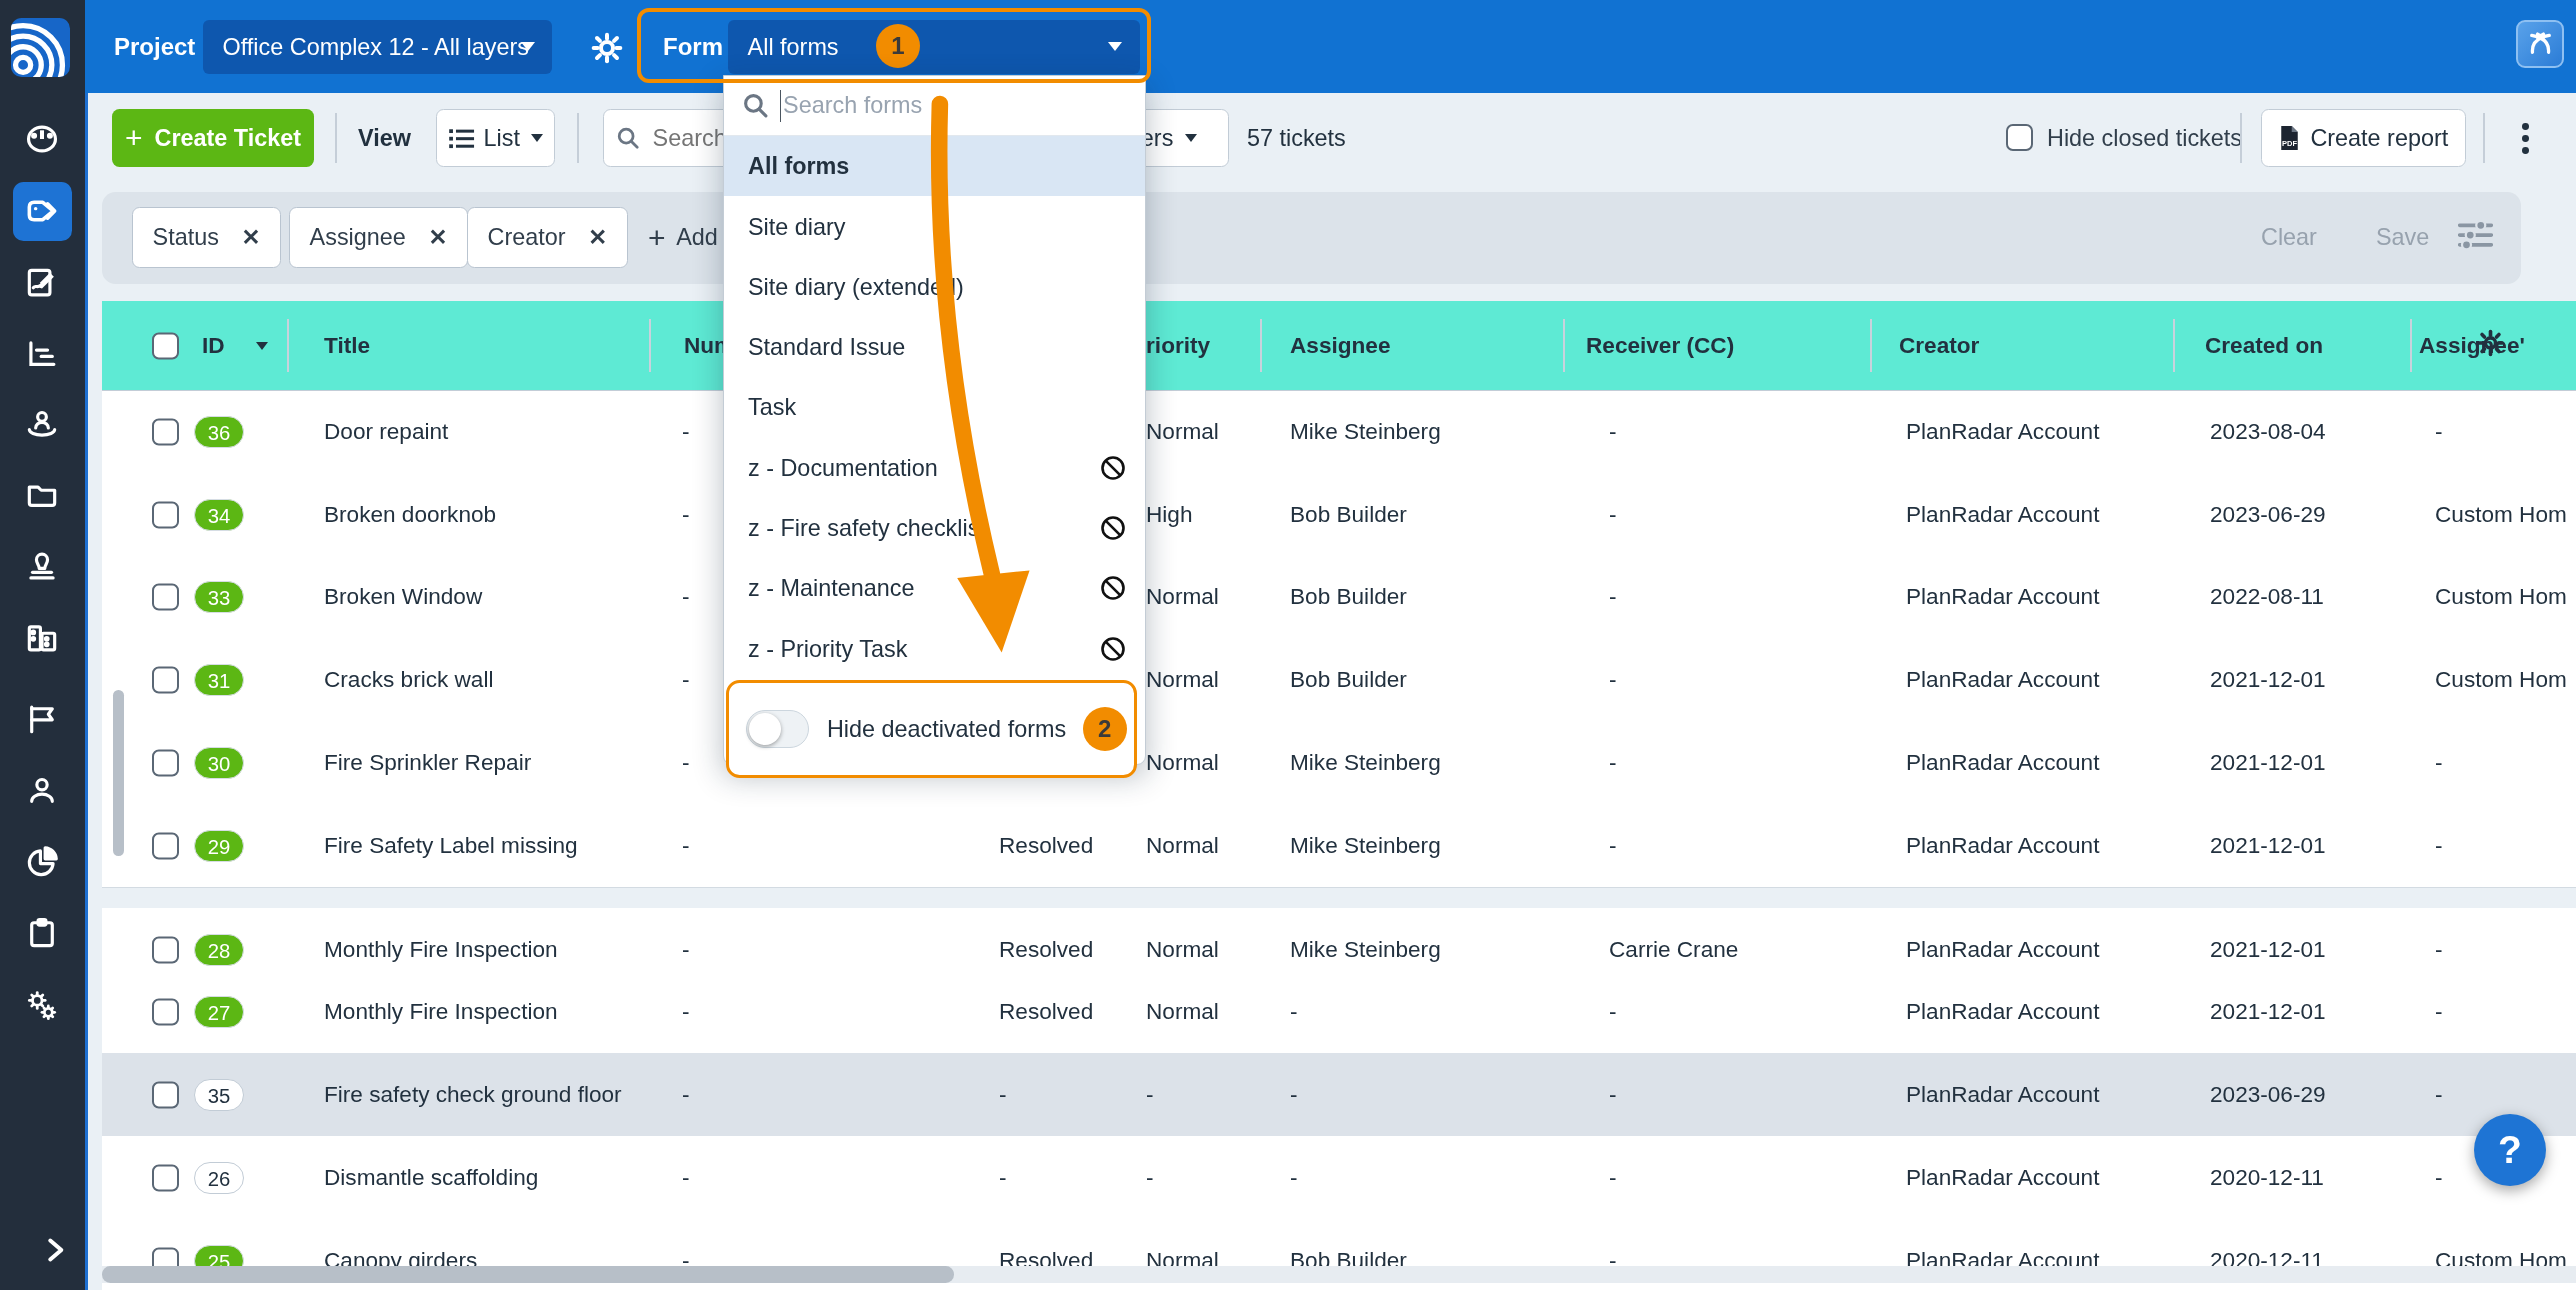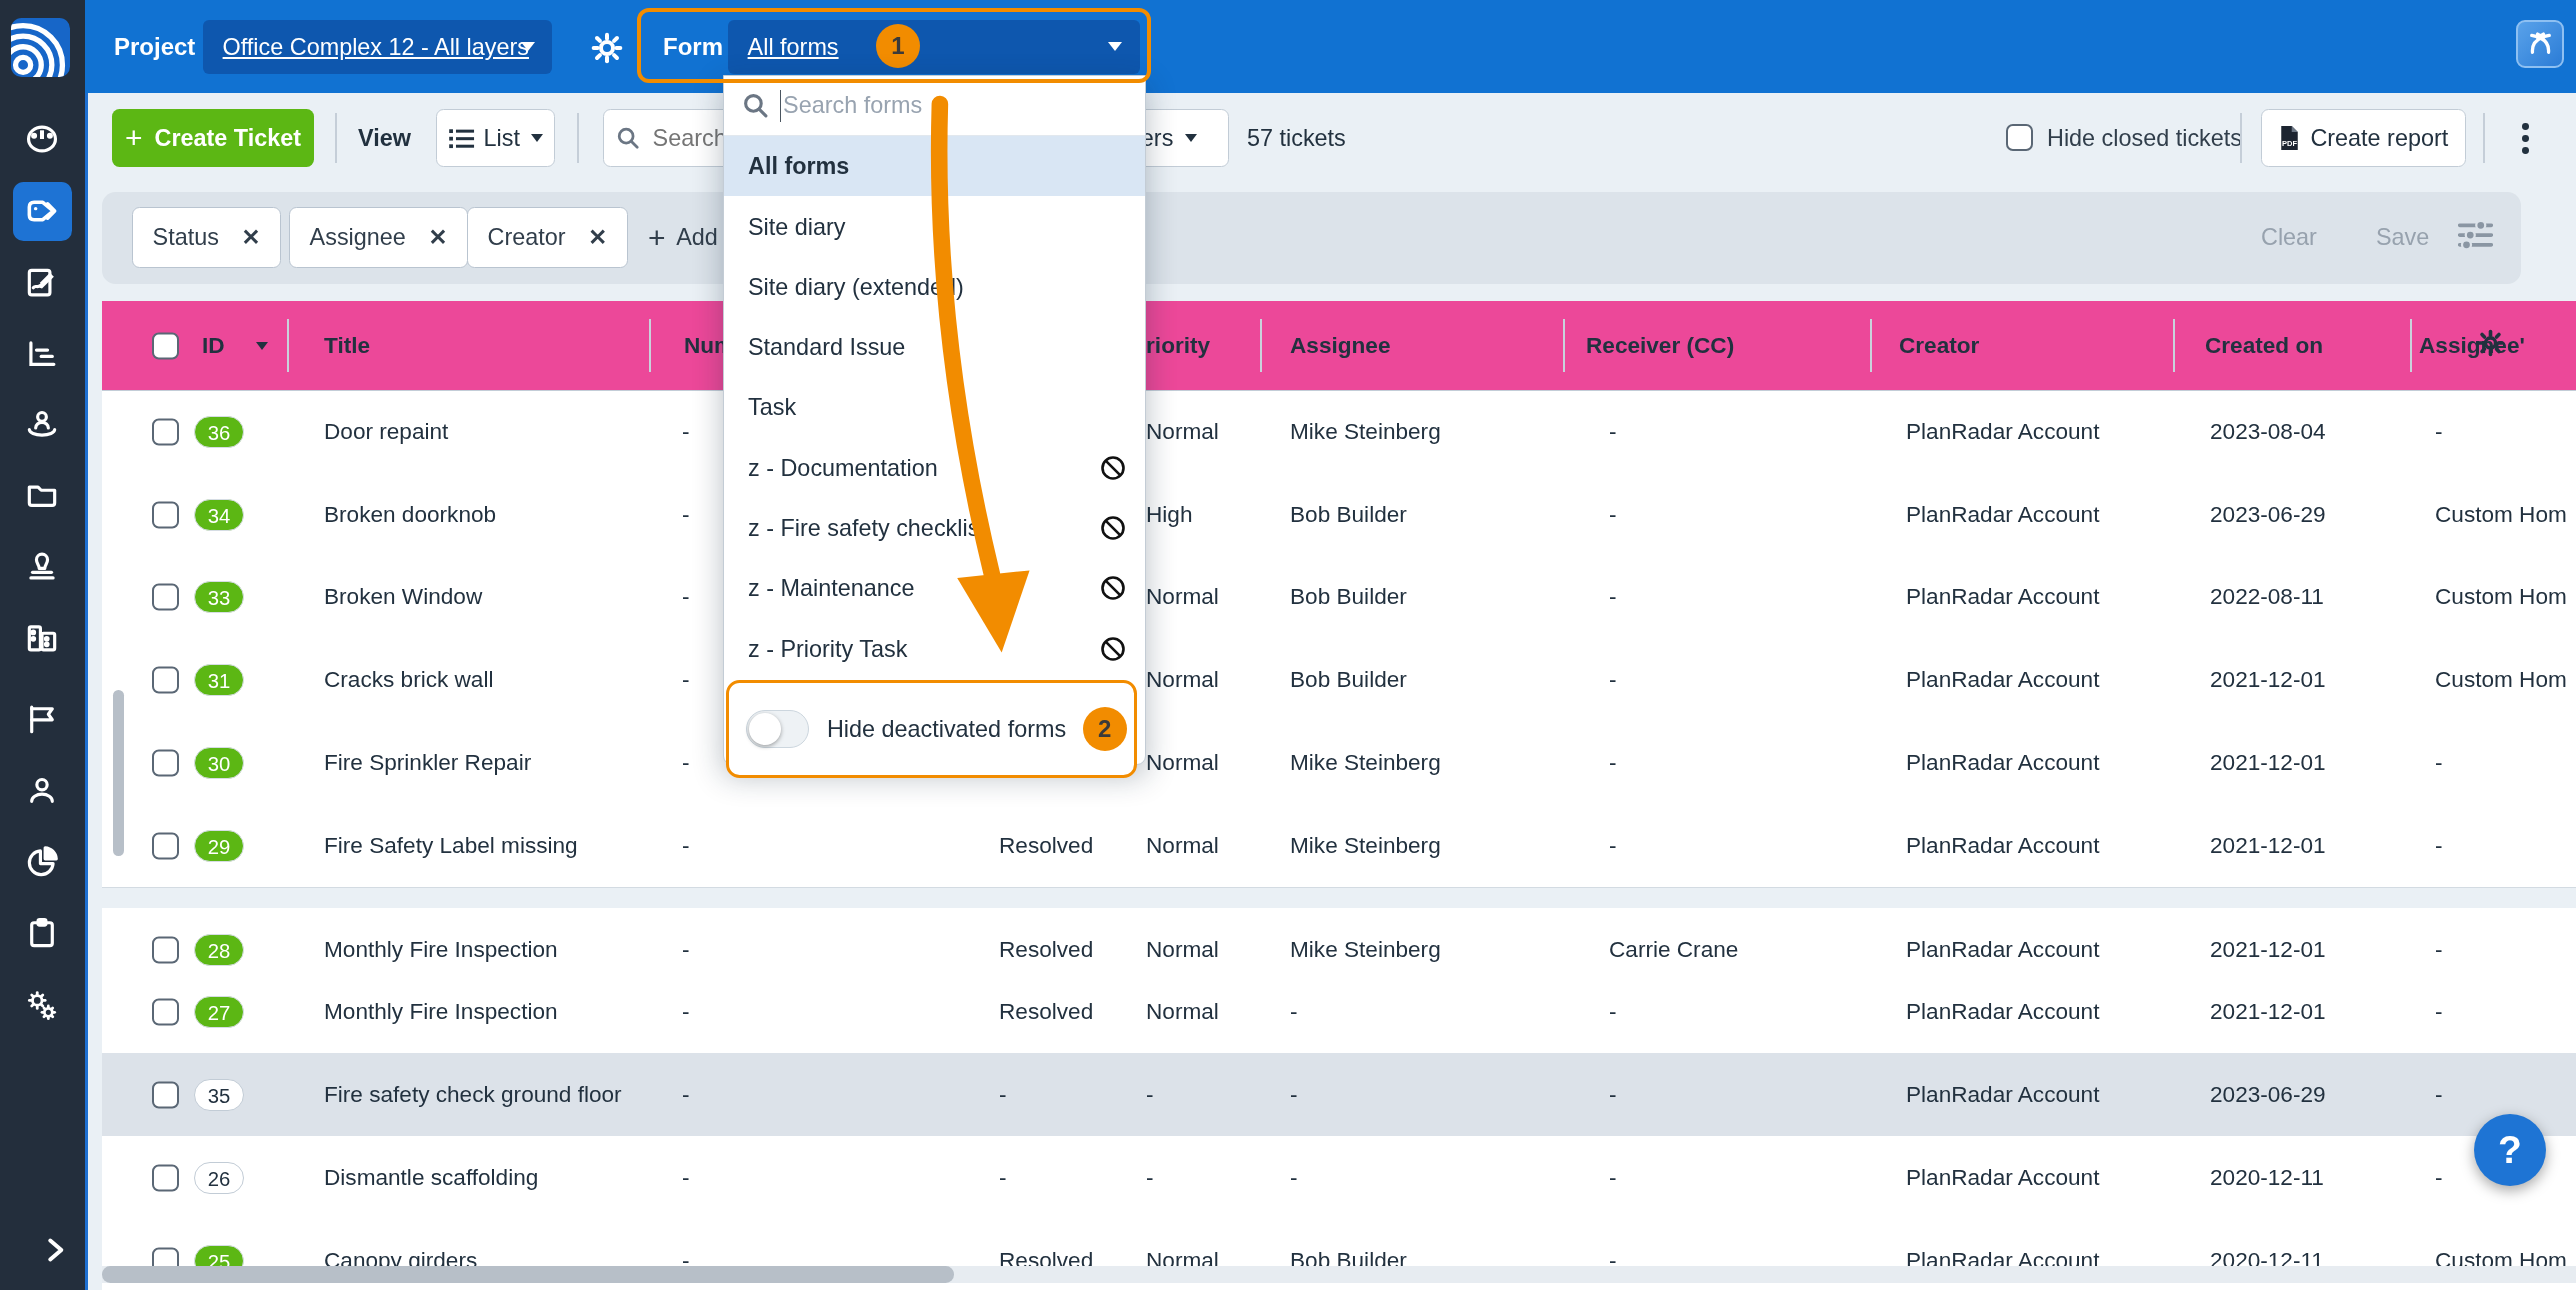--- a/index.html
+++ b/index.html
@@ -10,21 +10,21 @@
   
   .sidebar{position:absolute;left:0;top:0;width:85px;height:1290px;background:#232e3c;border-right:3.8px solid #1e6fd0;z-index:10;}
   .logo{position:absolute;left:10.6px;top:18px;width:59px;height:59px;border-radius:10.6px;background:#1766c8;overflow:hidden;}
   .nav{position:absolute;left:23.4px;width:38px;height:38px;}
   .nav svg{width:38px;height:38px;}
   .nav-active-bg{position:absolute;left:13px;top:182px;width:59px;height:59px;border-radius:10.6px;background:#1e73d4;}
   
   .topbar{position:absolute;left:85px;top:0;width:2491px;height:93px;background:#1172d2;z-index:20;}
   .tb-label{position:absolute;top:0;height:93px;line-height:93px;color:#fff;font-weight:bold;font-size:24px;}
   .tb-select{position:absolute;top:19.6px;height:54px;background:#0e57ae;border-radius:6px;color:#fff;font-size:23.4px;line-height:54px;}
-  .tb-select .txt{margin-left:19.6px;text-decoration:underline;}
+  .tb-select .txt{margin-left:19.6px;}
   .caret-down{display:inline-block;width:0;height:0;border-left:7.5px solid transparent;border-right:7.5px solid transparent;border-top:9px solid #fff;vertical-align:middle;}
   .caret-dark{border-top-color:#22313f;border-left-width:6.8px;border-right-width:6.8px;border-top-width:8.3px;}
   .orange-box{position:absolute;left:637px;top:7.5px;width:514px;height:75px;border:4.5px solid #f28c00;border-radius:12px;box-sizing:border-box;z-index:35;pointer-events:none;}
   .badge{display:flex;align-items:center;justify-content:center;width:44px;height:44px;border-radius:50%;background:#f28c00;color:#3a3a3a;font-weight:bold;font-size:24px;}
   .apptile{position:absolute;left:2431px;top:19.6px;width:48px;height:48px;border-radius:9px;background:linear-gradient(135deg,#59a2ea,#2b7cd6);border:2.3px solid #8ec0f2;box-sizing:border-box;display:flex;align-items:center;justify-content:center;}
   
   .btn{position:absolute;top:109px;height:58px;border-radius:7.5px;box-sizing:border-box;display:flex;align-items:center;font-size:23.4px;}
   .btn-green{background:#5cb714;color:#fff;font-weight:bold;justify-content:center;}
   .btn-white{background:#fff;border:1.5px solid #c2ccd6;color:#22313f;}
   .tdiv{position:absolute;top:113px;width:1.5px;height:50px;background:#c5ced8;}
@@ -33,21 +33,21 @@
   .searchbox input{border:none;outline:none;font-size:23.4px;color:#5d6a77;width:286px;background:transparent;font-family:inherit;}
   .checkbox{width:27px;height:27px;border:2.3px solid #5a6775;border-radius:6.8px;background:#fff;box-sizing:border-box;}
   .kebab{position:absolute;left:2522px;top:118px;width:7.5px;height:42px;}
   .kebab div{width:6.8px;height:6.8px;border-radius:50%;background:#22313f;margin:5.3px 0;}
   
   .filterbar{position:absolute;left:102px;top:192px;width:2419px;height:92px;background:#dce3ea;border-radius:13.6px;}
   .chip{position:absolute;top:207px;height:61px;background:#fff;border:1.5px solid #b9c4d0;border-radius:7.5px;box-sizing:border-box;display:flex;align-items:center;padding:0 19.6px;font-size:23.4px;color:#313e4b;}
   .chip .x{margin-left:22.6px;font-weight:bold;font-size:22.6px;color:#313e4b;}
   .gray-link{position:absolute;top:207px;height:61px;line-height:61px;font-size:23.4px;color:#97a2ae;}
   
-  .thead{position:absolute;left:102px;top:301px;width:2474px;height:89px;background:#ec4899;border-bottom:1.5px solid #c3cdd7;font-weight:bold;font-size:22.6px;z-index:5;}
+  .thead{position:absolute;left:102px;top:301px;width:2474px;height:89px;background:#5eead4;border-bottom:1.5px solid #c3cdd7;font-weight:bold;font-size:22.6px;z-index:5;}
   .hcell{position:absolute;top:50%;transform:translateY(-50%);white-space:nowrap;}
   .hdiv{position:absolute;top:18px;height:53px;width:1.5px;background:#c9d2dc;}
   .row{position:absolute;left:102px;width:2474px;height:83px;background:#fff;border-bottom:1.5px solid #d3dbe2;font-size:22.6px;z-index:4;}
   .row.gray{background:#dce2e9;}
   .cell{position:absolute;top:50%;transform:translateY(-50%);white-space:nowrap;}
   .cb{position:absolute;left:50px;top:50%;transform:translateY(-50%);}
   .pill{position:absolute;left:92px;top:50%;transform:translateY(-50%);min-width:50px;height:32px;line-height:32px;border-radius:16px;text-align:center;font-size:20.3px;padding:0 4.5px;box-sizing:border-box;}
   .pill-green{background:#5cb714;color:#fff;border:1.5px solid #d6dde4;}
   .pill-plain{background:#fff;color:#22313f;border:1.5px solid #c2ccd6;}
   .c-title{left:222px;} .c-number{left:580px;} .c-status{left:897px;} .c-priority{left:1044px;}

